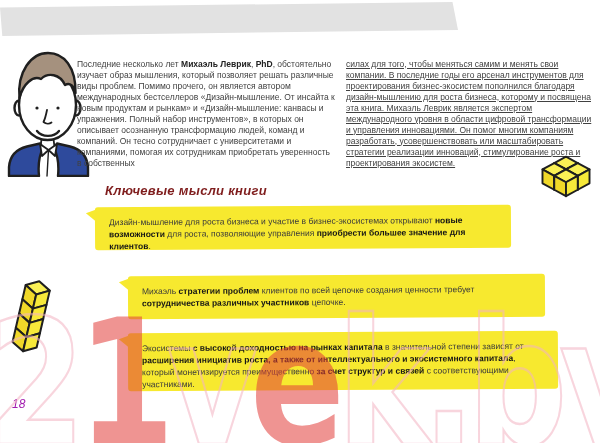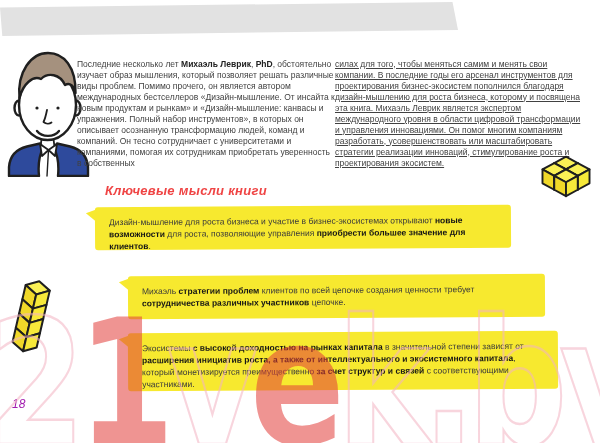--- a/index.html
+++ b/index.html
@@ -12,31 +12,31 @@
     position:absolute;left:0;top:2px;width:458px;height:34px;background:var(--banner-gray,#e2e2e2);
     clip-path:polygon(0 16%, 98.8% 0, 100% 82%, 0.5% 100%);
   }
   .banner-text{
     position:absolute;left:10px;top:0;width:100%;line-height:34px;
     font-style:italic;font-weight:700;font-size:19.5px;letter-spacing:.3px;color:#be185d;
     white-space:nowrap;
     margin-top:36px;
   }
   
-  .intro{position:absolute;left:77px;top:50px;width:520px;display:flex;}
+  .intro{position:absolute;left:77px;top:50px;width:520px;display:flex;gap:11px;}
   .col{font-size:8.5px;line-height:11px;color:#414141;}
   .col-left{width:258px;}
   .col-right{width:251px;text-decoration:underline;}
   .col .seg-b{font-weight:700;color:#222;}
   
   .portrait{position:absolute;left:6px;top:44px;width:86px;height:133px;}
   
   .key-heading{
     position:absolute;left:105px;top:183px;font-style:italic;font-weight:700;
-    font-size:13px;letter-spacing:.3px;color:#ef4444;
+    font-size:13px;letter-spacing:.3px;color:#7f1d1d;
   }
   .hl{
     position:absolute;background:var(--yellow,#f7e92f);border-radius:3px;
     transform:rotate(-.35deg);
   }
   .hl::before{
     content:"";position:absolute;left:-9px;top:2px;width:0;height:0;
     border-top:4px solid transparent;border-bottom:9px solid transparent;
     border-right:11px solid var(--yellow,#f7e92f);
   }

